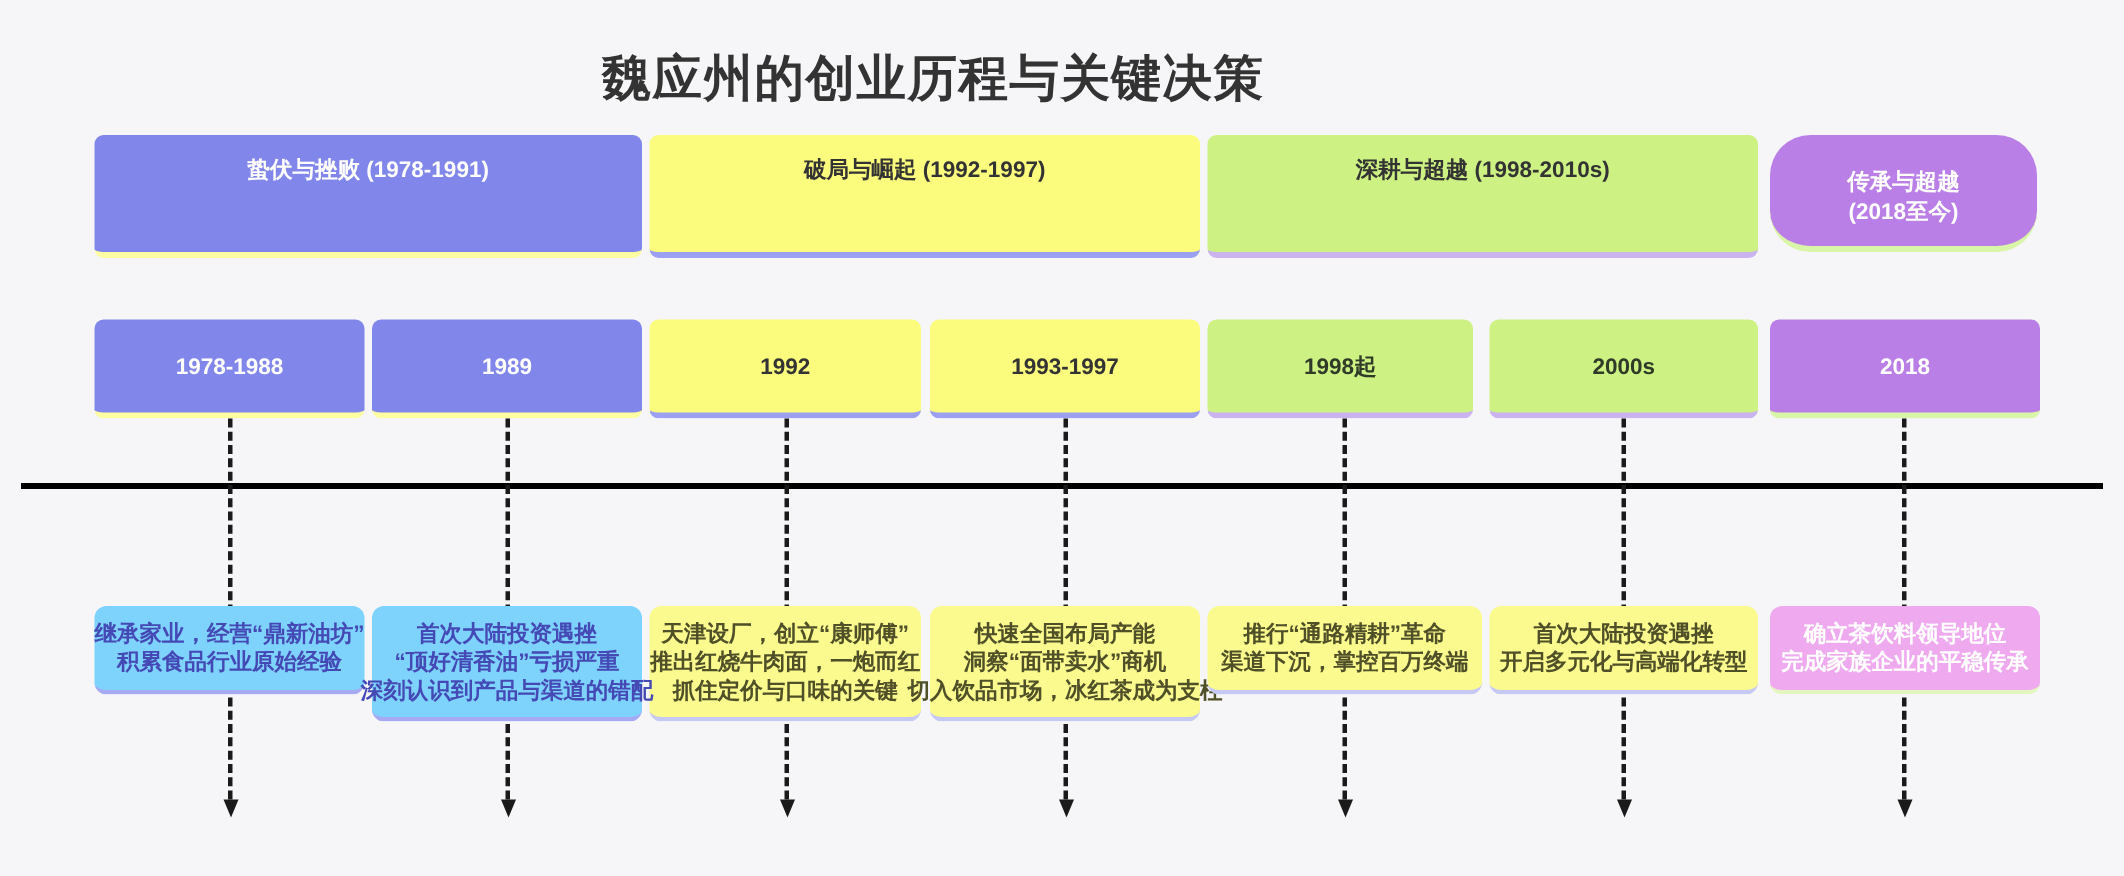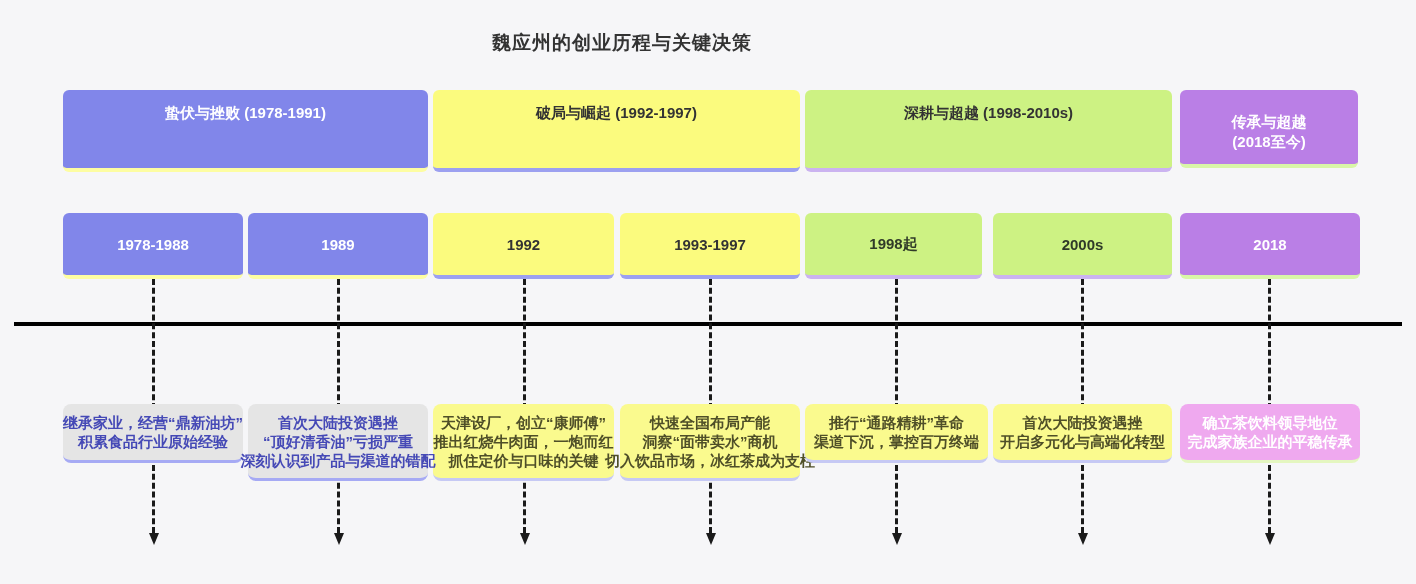--- a/index.html
+++ b/index.html
@@ -2,28 +2,28 @@
 <html><head>
 <meta charset="utf-8">
 <style>
   html,body{margin:0;padding:0;background:#f6f6f8;}
   #stage{
     position:relative;width:1416px;height:584px;background:#f6f6f8;overflow:hidden;
     font-family:"Liberation Sans","DejaVu Sans",sans-serif;
   }
   .title{
     position:absolute;top:30px;left:0;width:1244px;text-align:center;
-    font-size:19px;font-weight:bold;color:#333333;letter-spacing:1px;
+    font-size:33px;font-weight:bold;color:#333333;letter-spacing:1px;
   }
   .era{
     position:absolute;top:90px;height:64px;border-radius:6px;
     display:flex;justify-content:center;align-items:flex-start;
     padding-top:14px;font-size:15px;font-weight:600;
   }
-  .era.multiline{flex-direction:column;align-items:center;padding-top:10px;line-height:20px;}
+  .era.multiline{flex-direction:column;align-items:center;padding-top:10px;line-height:20px;border-radius:27px;}
   .era1{left:63px;width:365px;background:#8186ea;color:#ffffff;border-bottom:4px solid #fdfda2;}
   .era2{left:433px;width:367px;background:#fbfb7e;color:#333333;border-bottom:4px solid #9ca0f0;}
   .era3{left:805px;width:367px;background:#cdf283;color:#333333;border-bottom:4px solid #cbb3f0;}
   .era4{left:1180px;width:178px;background:#ba7fe6;color:#ffffff;border-bottom:4px solid #d9f6a8;}
   .period{
     position:absolute;top:213px;height:62px;border-radius:6px;
     display:flex;align-items:center;justify-content:center;
     font-size:15px;font-weight:bold;
   }
   .per-blue{background:#8186ea;color:#ffffff;border-bottom:4px solid #fdfda2;}
@@ -35,21 +35,21 @@
   .arrowhead{
     position:absolute;top:533px;width:0;height:0;z-index:1;
     border-left:5px solid transparent;border-right:5px solid transparent;border-top:12px solid #1a1a1a;
   }
   .detail{
     position:absolute;top:404px;border-radius:8px;z-index:2;
     display:flex;flex-direction:column;justify-content:center;align-items:center;
     font-size:15px;font-weight:600;line-height:19px;
   }
   .detail .line{white-space:nowrap;}
-  .det-blue{background:#e5e5e5;color:#4549b6;border-bottom:3px solid #a6aaf4;}
+  .det-blue{background:#7dd3fc;color:#4549b6;border-bottom:3px solid #a6aaf4;}
   .det-yellow{background:#fafa8e;color:#4f4f28;border-bottom:3px solid #c6c9f4;}
   .det-pink{background:#efa9ef;color:#ffffff;border-bottom:3px solid #e4f6c0;}
   .h56{height:56px;} .h74{height:74px;}
 </style>
 </head>
 <body>
 
 <div id="stage">
 
   <div class="title">魏应州的创业历程与关键决策</div>

